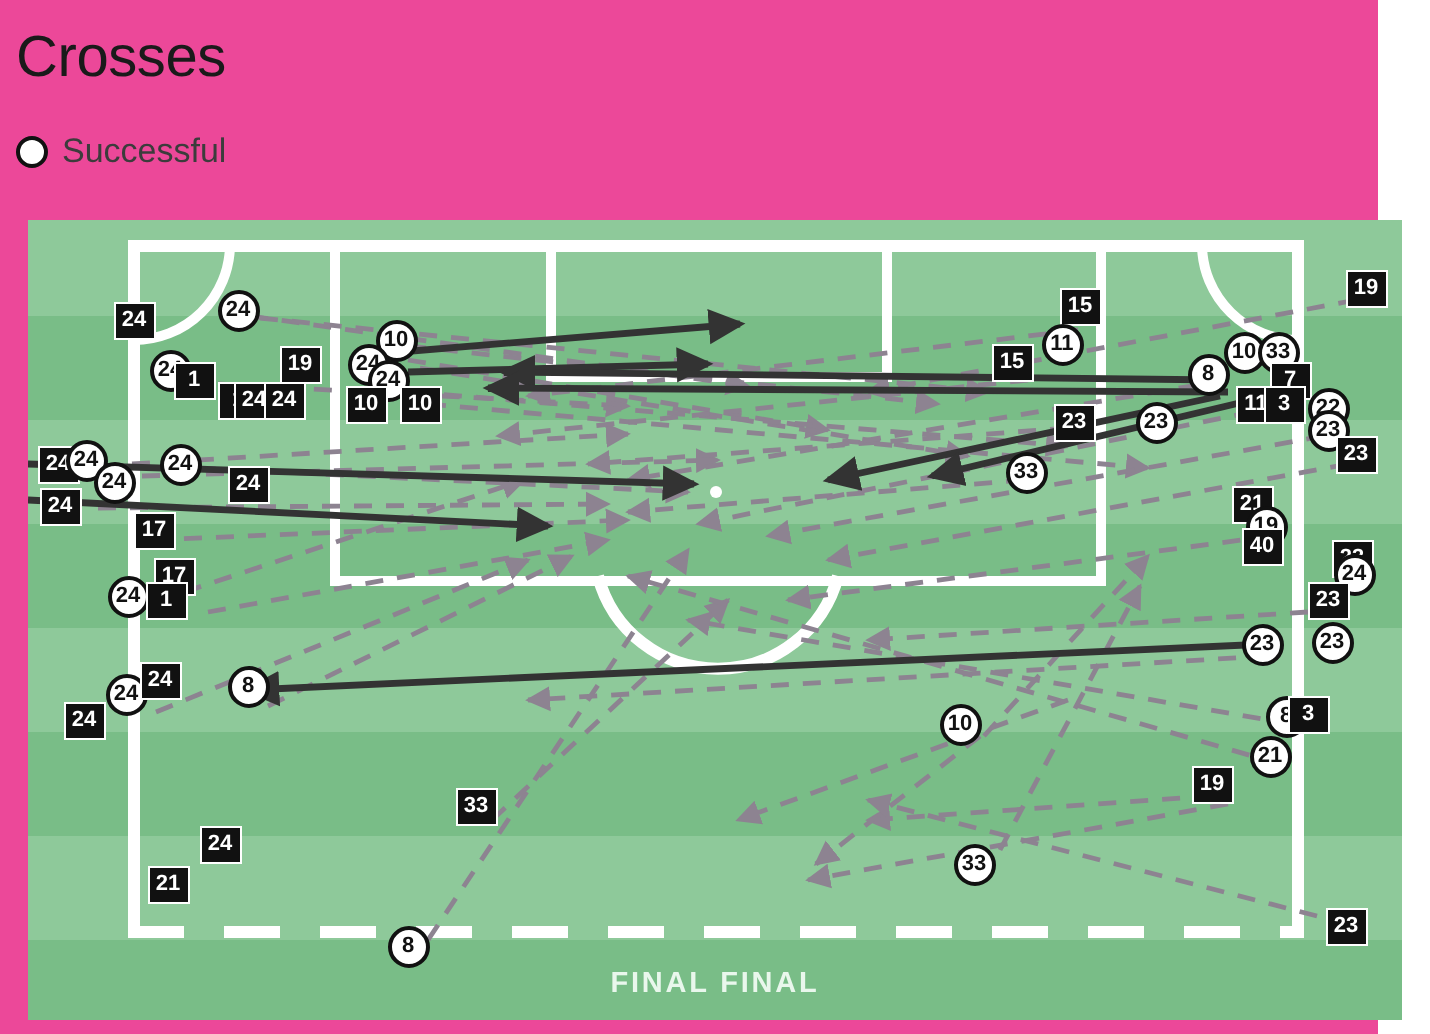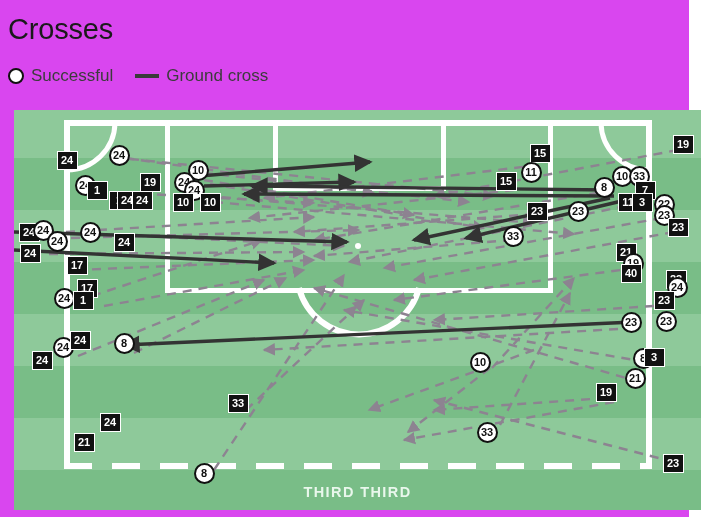--- a/index.html
+++ b/index.html
@@ -3,34 +3,34 @@
 <meta charset="utf-8">
 <style>
   * { box-sizing: border-box; }
   html, body {
     margin: 0; padding: 0;
     width: 715px; height: 517px;
     background: #ffffff;
     font-family: "Liberation Sans", sans-serif;
     overflow: hidden;
   }
-  #root { position: relative; width: 689px; height: 517px; background: #d946ef; }
+  #root { position: relative; width: 689px; height: 517px; background: #ec4899; }
 
   
   .title {
     position: absolute; left: 8px; top: 15px;
     font-size: 29px; font-weight: 400; color: #1a1a1a;
     letter-spacing: -0.2px; line-height: 1;
   }
   .legend {
     position: absolute; left: 8px; top: 66px;
     display: flex; align-items: center; gap: 0px;
     font-size: 17px; color: #3c3c3c;
   }
-  .legend-item { display: flex; align-items: center; gap: 7px; margin-right: 22px; }
+  .legend-item { display: flex; align-items: center; gap: 7px; margin-right: 40px; }
   .lg-circle {
     width: 16px; height: 16px; border-radius: 50%;
     border: 2.5px solid #111; background: #fff; display: block;
   }
   .lg-square {
     width: 15px; height: 17px; background: #111; display: block; border: 1px solid #fff;
   }
   .lg-dash { display: block; width: 26px; height: 0; border-top: 3px dashed #9a9a9a; }
   .lg-solid { display: block; width: 24px; height: 0; border-top: 4px solid #3a3a3a; }
 
@@ -69,24 +69,20 @@
 <body>
 
 <div id="root">
 
   <div class="title">Crosses</div>
 
   <div class="legend">
     <div class="legend-item">
       <span class="lg-circle"></span>
       <span>Successful</span>
-    </div>
-    <div class="legend-item">
-      <span class="lg-solid"></span>
-      <span>Ground cross</span>
     </div>
   </div>
 
   <div id="pitch">
 
     <div class="stripe" style="top:0px;height:48px;background:#8ec99a"></div>
     <div class="stripe" style="top:48px;height:52px;background:#79bd87"></div>
     <div class="stripe" style="top:100px;height:52px;background:#8ec99a"></div>
     <div class="stripe" style="top:152px;height:52px;background:#79bd87"></div>
     <div class="stripe" style="top:204px;height:52px;background:#8ec99a"></div>
@@ -109,21 +105,21 @@
     <div class="chalk" style="left:151px;top:178px;width:388px;height:5px;"></div>
 
     <div class="chalk" style="left:259px;top:13px;width:5px;height:68px;"></div>
     <div class="chalk" style="left:427px;top:13px;width:5px;height:68px;"></div>
     <div class="chalk" style="left:259px;top:76px;width:173px;height:5px;"></div>
 
     <div class="chalk" style="left:341px;top:133px;width:6px;height:6px;border-radius:50%;"></div>
 
     <div style="position:absolute;left:50px;top:353px;width:588px;height:6px;background:repeating-linear-gradient(to right,#ffffff 0 28px,transparent 28px 48px);"></div>
 
-    <div class="finalthird-label">THIRD THIRD</div>
+    <div class="finalthird-label">FINAL FINAL</div>
 
     <svg class="overlay" viewBox="0 0 687 400">
       <defs>
         <marker id="ah-dash" markerWidth="6" markerHeight="6" refX="4.6" refY="3" orient="auto">
           <path d="M0,0.4 L5.2,3 L0,5.6 z" fill="#8d8391"></path>
         </marker>
         <marker id="ah-solid" markerWidth="6" markerHeight="6" refX="4.6" refY="3" orient="auto">
           <path d="M0,0.4 L5.4,3 L0,5.6 z" fill="#333333"></path>
         </marker>
       </defs>

